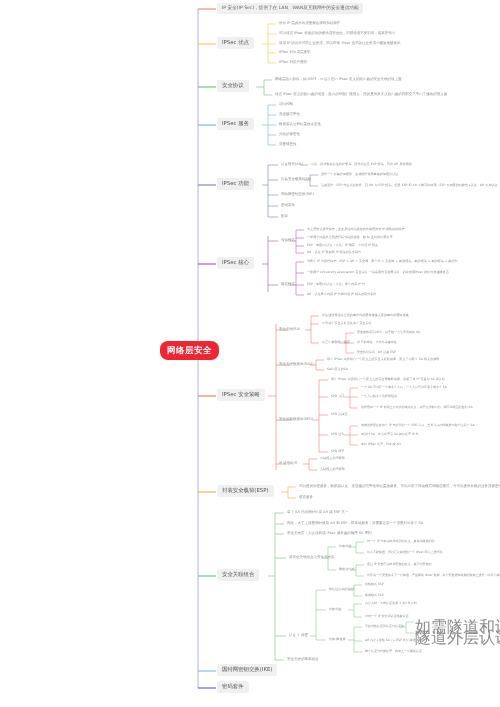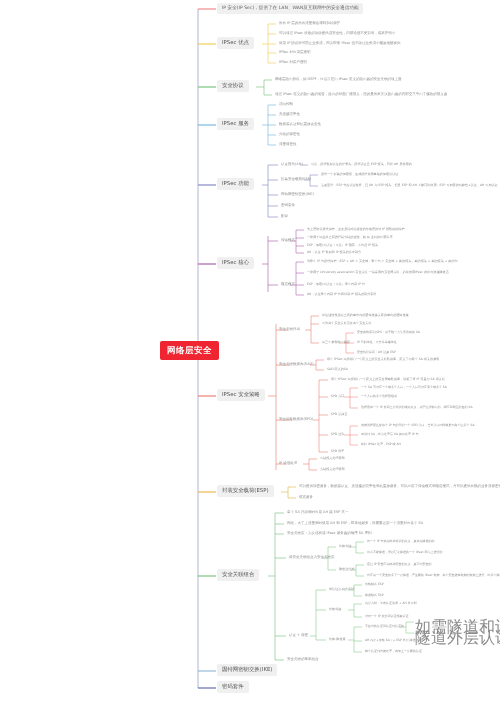--- a/index.html
+++ b/index.html
@@ -31,21 +31,21 @@
     box-sizing: border-box;
     white-space: nowrap;
     line-height: 1.05;
   }
   .root-node {
     background: #ef2532;
     color: #ffffff;
     font-size: 8.5px;
     font-weight: bold;
     padding: 5px 7px;
-    border-radius: 2px;
+    border-radius: 8px;
     letter-spacing: 0.5px;
   }
   .l1-node {
     background: #f0f0f0;
     color: #555555;
     font-size: 5.4px;
     padding: 3px 5px;
     border-radius: 2px;
   }
   .l2-node {

